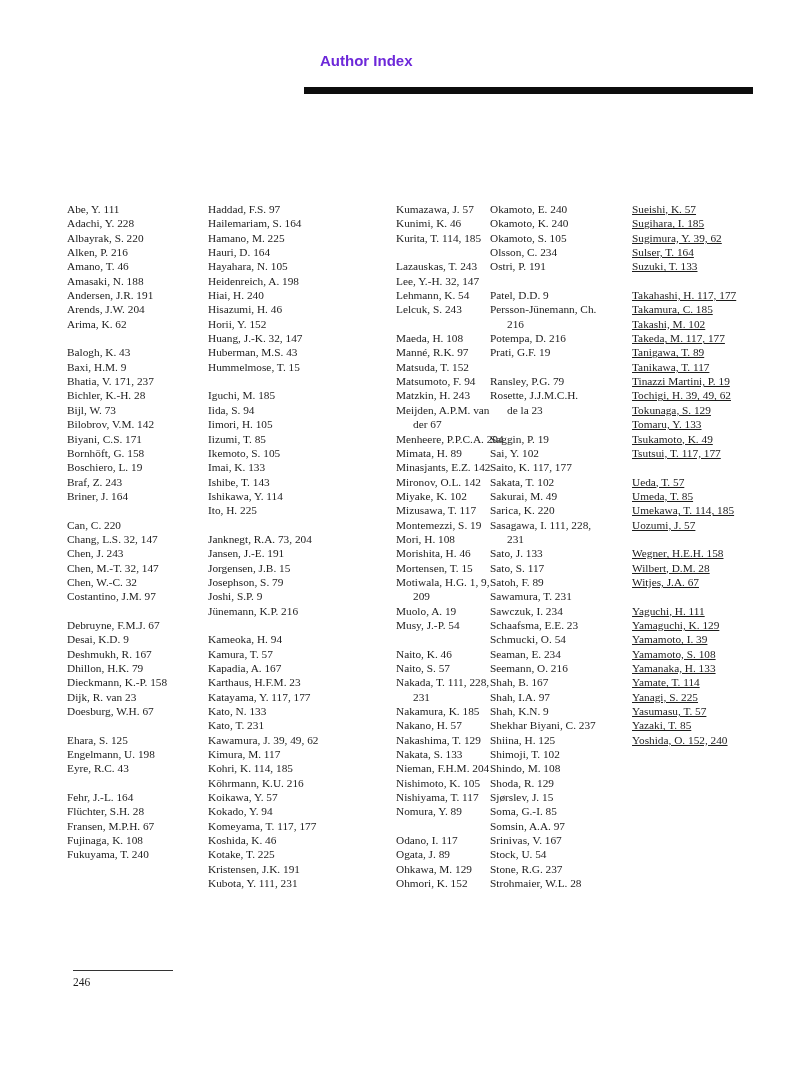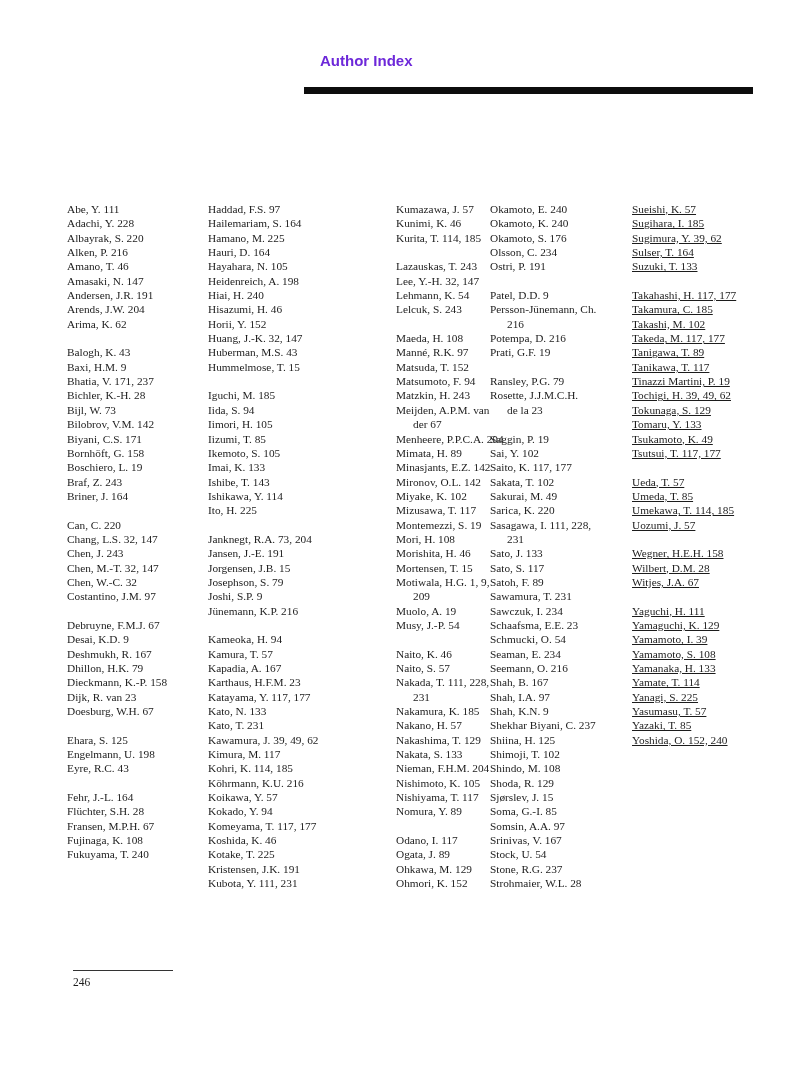--- a/index.html
+++ b/index.html
@@ -31,21 +31,21 @@
 
 <div class="title">Author Index</div>
 <div class="rule"></div>
 
 <div class="col" style="left:67px;">
     <div class="entry"><span>Abe, Y.  111</span></div>
     <div class="entry"><span>Adachi, Y.  228</span></div>
     <div class="entry"><span>Albayrak, S.  220</span></div>
     <div class="entry"><span>Alken, P.  216</span></div>
     <div class="entry"><span>Amano, T.  46</span></div>
-    <div class="entry"><span>Amasaki, N.  147</span></div>
+    <div class="entry"><span>Amasaki, N.  188</span></div>
     <div class="entry"><span>Andersen, J.R.  191</span></div>
     <div class="entry"><span>Arends, J.W.  204</span></div>
     <div class="entry"><span>Arima, K.  62</span></div>
     <div class="gap"></div>
     <div class="entry"><span>Balogh, K.  43</span></div>
     <div class="entry"><span>Baxi, H.M.  9</span></div>
     <div class="entry"><span>Bhatia, V.  171, 237</span></div>
     <div class="entry"><span>Bichler, K.-H.  28</span></div>
     <div class="entry"><span>Bijl, W.  73</span></div>
     <div class="entry"><span>Bilobrov, V.M.  142</span></div>
@@ -173,21 +173,21 @@
     <div class="entry"><span>Nomura, Y.  89</span></div>
     <div class="gap"></div>
     <div class="entry"><span>Odano, I.  117</span></div>
     <div class="entry"><span>Ogata, J.  89</span></div>
     <div class="entry"><span>Ohkawa, M.  129</span></div>
     <div class="entry"><span>Ohmori, K.  152</span></div>
   </div>
 <div class="col" style="left:490px;">
     <div class="entry"><span>Okamoto, E.  240</span></div>
     <div class="entry"><span>Okamoto, K.  240</span></div>
-    <div class="entry"><span>Okamoto, S.  176</span></div>
+    <div class="entry"><span>Okamoto, S.  105</span></div>
     <div class="entry"><span>Olsson, C.  234</span></div>
     <div class="entry"><span>Ostri, P.  191</span></div>
     <div class="gap"></div>
     <div class="entry"><span>Patel, D.D.  9</span></div>
     <div class="entry"><span>Persson-Jünemann, Ch.</span><span class="cont">216</span></div>
     <div class="entry"><span>Potempa, D.  216</span></div>
     <div class="entry"><span>Prati, G.F.  19</span></div>
     <div class="gap"></div>
     <div class="entry"><span>Ransley, P.G.  79</span></div>
     <div class="entry"><span>Rosette, J.J.M.C.H.</span><span class="cont">de la  23</span></div>

